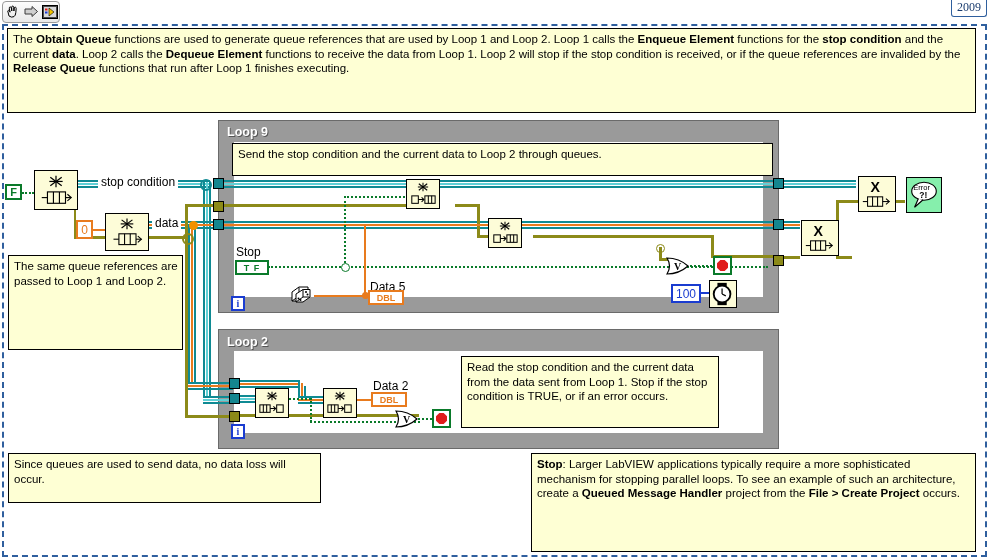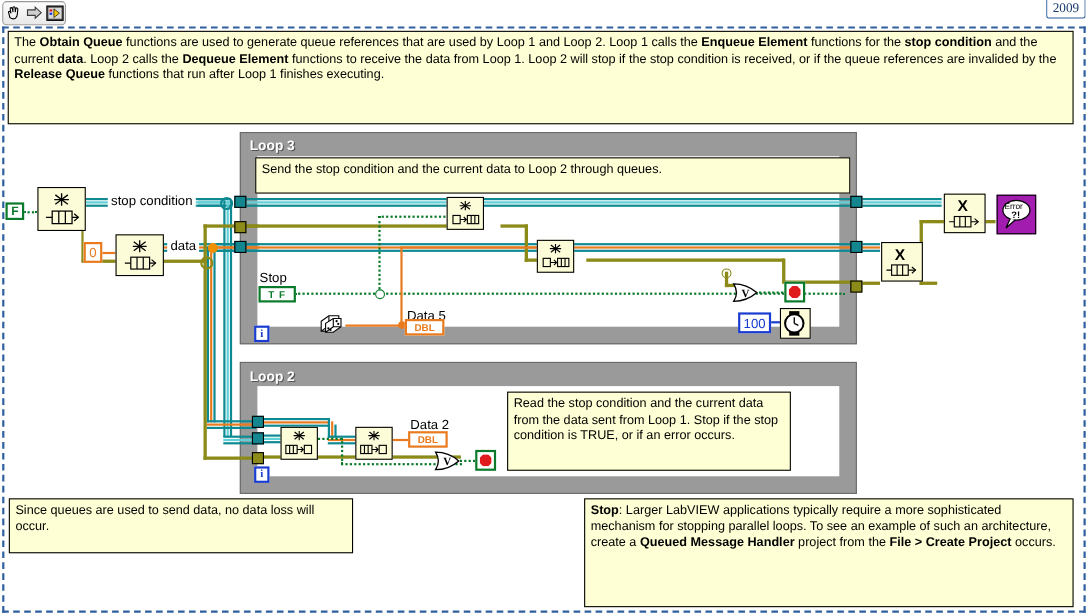--- a/index.html
+++ b/index.html
@@ -274,20 +274,21 @@
         <line x1="7" y1="28" x2="13" y2="28"></line>
         <rect x="13" y="22" width="19" height="12"></rect>
         <line x1="19.3" y1="22" x2="19.3" y2="34"></line>
         <line x1="25.6" y1="22" x2="25.6" y2="34"></line>
         <line x1="32" y1="28" x2="38" y2="28"></line>
         <path d="M34 24.5 L38 28 L34 31.5" fill="none"></path>
       </g>
     </svg>
   </div>
 
+  <div class="note" style="left:8px;top:255px;width:175px;height:95px;"><span>The same queue references are passed to Loop 1 and Loop 2.</span></div>
 
   <div class="wire w-q" style="left:78px;top:180px;width:125px;height:2px;"></div>
   <div class="wire w-q2" style="left:78px;top:183px;width:125px;height:2px;"></div>
   <div class="wire w-q" style="left:78px;top:186px;width:125px;height:2px;"></div>
   <div class="wirelabel" style="left:98px;top:175px;">stop condition</div>
   <div class="wire w-q" style="left:180px;top:180px;width:30px;height:2px;"></div>
   <div class="wire w-q2" style="left:180px;top:183px;width:30px;height:2px;"></div>
   <div class="wire w-q" style="left:180px;top:186px;width:30px;height:2px;"></div>
 
   <div class="wire w-q" style="left:203px;top:182px;width:2px;height:215px;"></div>
@@ -319,21 +320,21 @@
   <div class="wire w-err" style="left:148px;top:236px;width:40px;height:3px;"></div>
   <div class="wire w-err" style="left:185px;top:204px;width:3px;height:35px;"></div>
   <div class="wire w-err" style="left:185px;top:204px;width:50px;height:3px;"></div>
 
   <div class="wire w-err" style="left:185px;top:236px;width:3px;height:182px;"></div>
   <div class="wire w-err" style="left:185px;top:415px;width:48px;height:3px;"></div>
   <div class="dot" style="left:182px;top:233px;width:8px;height:8px;background:transparent;border:2px solid #8c8a19;"></div>
 
   <div class="loop" style="left:218px;top:120px;width:561px;height:193px;"></div>
   <div class="loop-inner" style="left:234px;top:142px;width:529px;height:155px;z-index:11;"></div>
-  <div class="loop-label" style="left:227px;top:125px;z-index:12;">Loop 3</div>
+  <div class="loop-label" style="left:227px;top:125px;z-index:12;">Loop 9</div>
 
   <div class="note" style="left:232px;top:143px;width:541px;height:33px;z-index:35;"><span>Send the stop condition and the current data to Loop 2 through queues.</span></div>
 
   <div class="tunnel t-q" style="left:213px;top:178px;"></div>
   <div class="tunnel t-err" style="left:213px;top:201px;"></div>
   <div class="tunnel t-q" style="left:213px;top:219px;"></div>
   <div class="tunnel t-q" style="left:773px;top:178px;"></div>
   <div class="tunnel t-q" style="left:773px;top:219px;"></div>
   <div class="tunnel t-err" style="left:773px;top:255px;"></div>
 
@@ -584,21 +585,21 @@
         <line x1="4" y1="26" x2="9" y2="26"></line>
         <rect x="9" y="21" width="16" height="10"></rect>
         <line x1="14.3" y1="21" x2="14.3" y2="31"></line>
         <line x1="19.6" y1="21" x2="19.6" y2="31"></line>
         <line x1="25" y1="26" x2="32" y2="26"></line>
         <path d="M28.5 23 L32 26 L28.5 29"></path>
       </g>
     </svg>
   </div>
 
-  <div class="node" style="left:906px;top:177px;width:36px;height:36px;background:#a21caf;text-decoration:underline;">
+  <div class="node" style="left:906px;top:177px;width:36px;height:36px;background:#86efac;text-decoration:underline;">
     <svg viewBox="0 0 36 36" width="34" height="34">
       <ellipse cx="18" cy="14" rx="13" ry="9.5" fill="#fff" stroke="#000" stroke-width="1.2"></ellipse>
       <path d="M12 22 L8 31 L17 23" fill="#fff" stroke="#000" stroke-width="1.2"></path>
       <text x="6.5" y="13" font-size="8" font-family="Liberation Sans, sans-serif">Error</text>
       <text x="13" y="21" font-size="9" font-weight="bold" font-family="Liberation Sans, sans-serif">?!</text>
     </svg>
   </div>
 
   <div class="note" style="left:8px;top:453px;width:313px;height:50px;"><span>Since queues are used to send data, no data loss will occur.</span></div>
 

